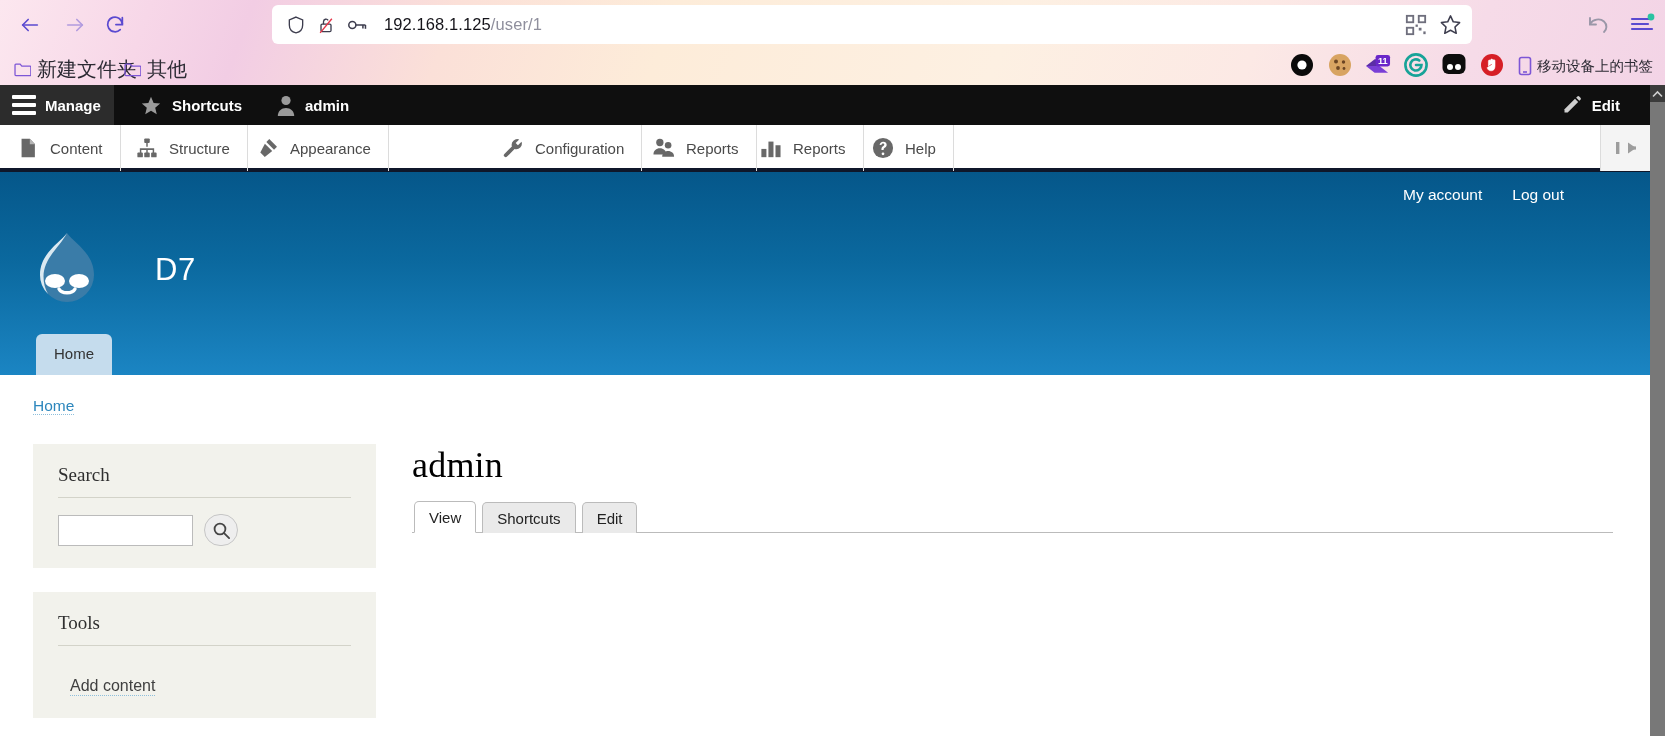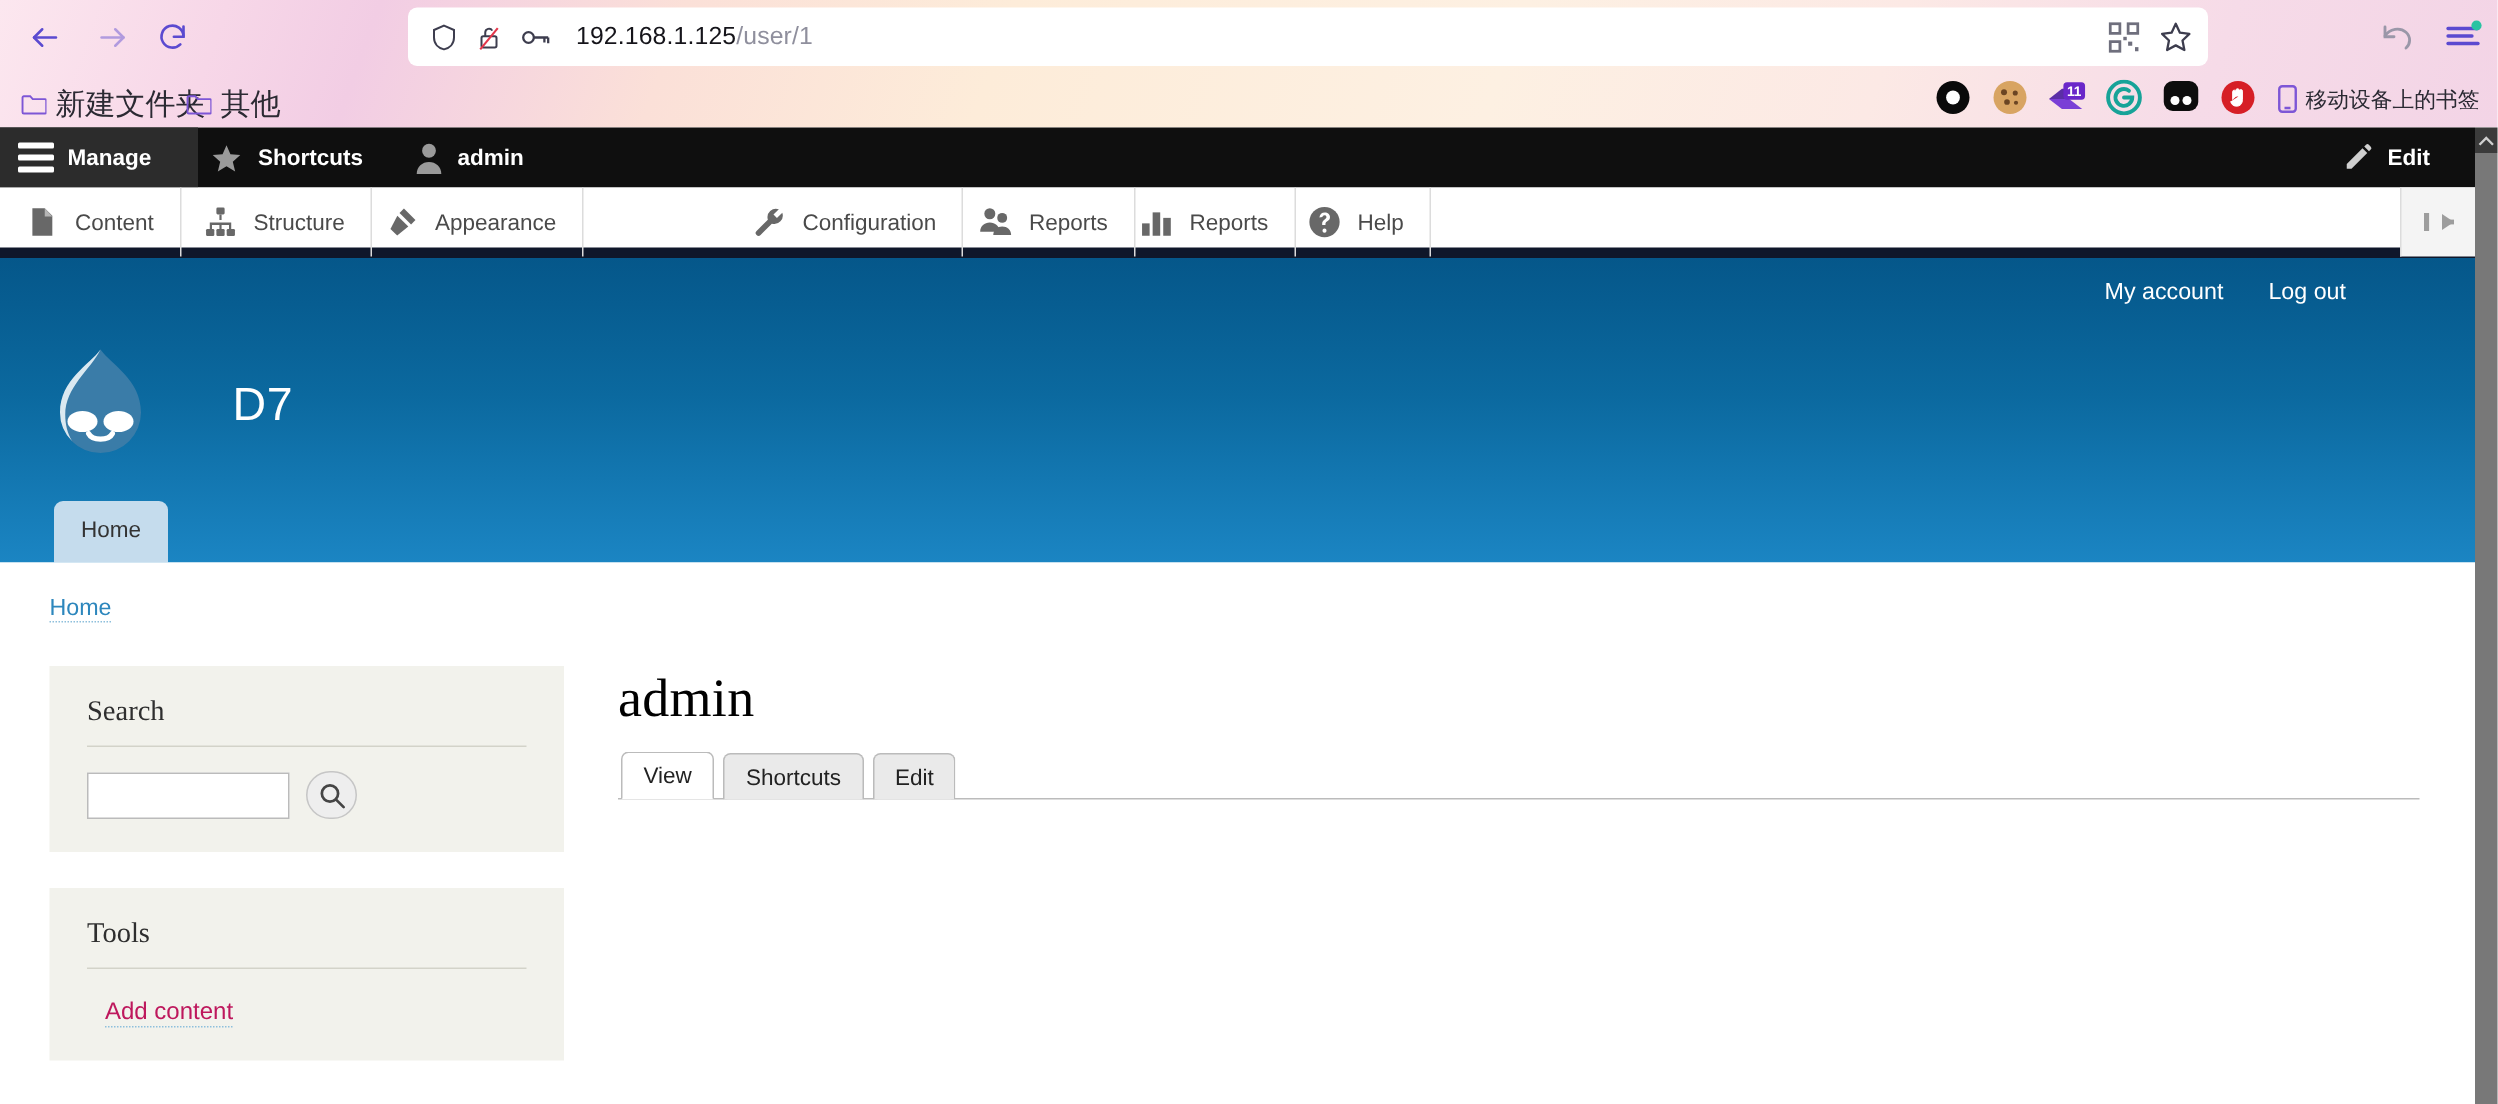--- a/index.html
+++ b/index.html
@@ -52,42 +52,42 @@
   .bm-ext-row { position: absolute; right: 12px; top: 3px; display: flex; align-items: center; gap: 12px; }
   .bm-ext { width: 26px; height: 26px; display: flex; justify-content: center; cursor: pointer; position: relative; }
   .bm-mobile { display: flex; align-items: center; gap: 4px; font-size: 14.5px; color: #2b2a33; cursor: pointer; }
 
   
   .toolbar-bar {
     position: absolute; top: 85px; left: 0; width: 1650px; height: 40px;
     background: #0f0f0f;
   }
   .tb-home {
-    position: absolute; left: 0; top: 0; height: 40px; width: 132px;
+    position: absolute; left: 0; top: 0; height: 40px; width: 114px;
     background: #2c2c2c; display: flex; align-items: center; gap: 9px; padding-left: 12px;
     cursor: pointer;
   }
   .hamburger { display: flex; flex-direction: column; gap: 4px; }
   .hamburger span { display: block; width: 24px; height: 4px; background: #fff; border-radius: 1px; }
   .tb-label { color: #fff; font-size: 15px; font-weight: bold; }
   .tb-item {
     position: absolute; top: 0; height: 40px; display: flex; align-items: center; gap: 10px;
     padding: 0 16px; cursor: pointer;
   }
   #tb-shortcuts { left: 124px; }
   #tb-admin { left: 261px; }
   #tb-edit { right: 14px; }
   .tb-star { width: 22px; height: 21px; fill: #9a9a9a; }
   .tb-user { width: 18px; height: 21px; fill: #9a9a9a; }
   .tb-pencil { width: 20px; height: 20px; fill: #cfcfcf; }
 
   
   .toolbar-menu {
     position: absolute; top: 125px; left: 0; width: 1650px; height: 47px;
-    background: #fff; border-bottom: 7px solid #0f172a;
+    background: #fff; border-bottom: 4px solid #0f172a;
   }
   .tm-item {
     position: absolute; top: 0; height: 46px; display: flex; align-items: center; gap: 11px;
     padding: 0 17px; border-right: 1px solid #dcdcdc; cursor: pointer;
     font-size: 15px; color: #4a4a4a;
   }
   .tm-icon { width: 22px; height: 22px; fill: #686868; flex: none; }
   .tm-collapse {
     position: absolute; right: 0; top: 0; width: 50px; height: 46px;
     background: #f4f4f4; border-left: 1px solid #dcdcdc;
@@ -133,22 +133,22 @@
   .search-row { display: flex; align-items: center; gap: 11px; }
   .search-input {
     width: 135px; height: 31px; border: 1px solid #bbb; background: #fff;
     font-size: 14px; padding: 0 6px; font-family: "Liberation Sans", sans-serif;
   }
   .search-submit {
     width: 34px; height: 32px; border: 1px solid #c6c6c6; border-radius: 16px;
     background: #eee; display: flex; align-items: center; justify-content: center; cursor: pointer;
   }
   .tools-link {
-    display: inline-block; color: #be185d; font-size: 16px; text-decoration: none;
-    border-bottom: 1px dotted #8ebfdc; margin-left: 12px; margin-top: 4px; cursor: pointer;
+    display: inline-block; color: #404040; font-size: 16px; text-decoration: none;
+    border-bottom: 1px dotted #8ebfdc; margin-left: 12px; margin-top: 15px; cursor: pointer;
   }
 
   
   .main-region { position: absolute; left: 412px; top: 69px; right: 37px; }
   .page-title {
     font-family: "Liberation Serif", serif; font-size: 36px; font-weight: normal;
     color: #000; letter-spacing: .2px; margin-bottom: 14px;
   }
   .tabs {
     display: flex; align-items: flex-end; gap: 6px; position: relative;

